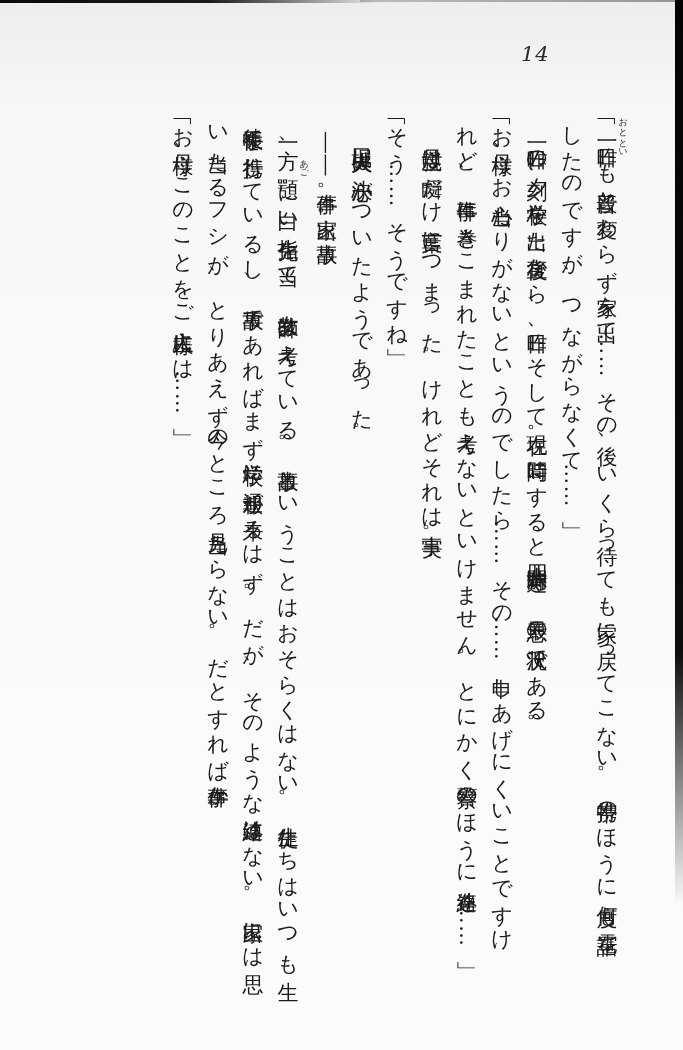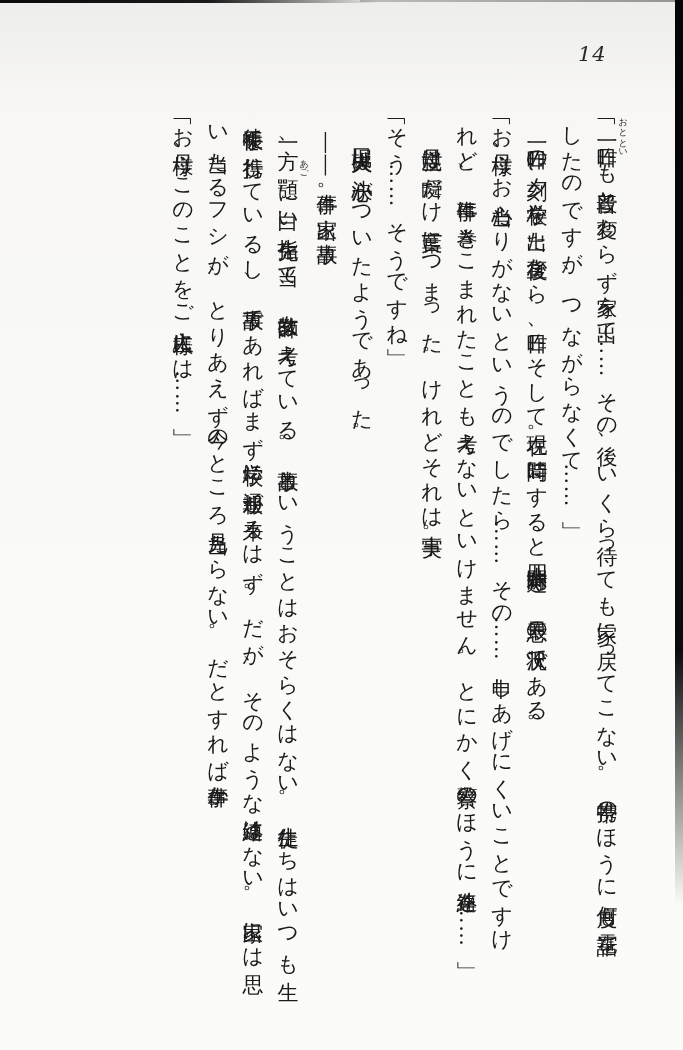--- a/index.html
+++ b/index.html
@@ -34,21 +34,21 @@
   .scan-bar-right {
     position: absolute;
     top: 0; right: 0;
     width: 8px; height: 905px;
     background: linear-gradient(180deg, #050505 0%, #0c0c0c 72%, rgba(20,20,20,0.55) 85%, rgba(20,20,20,0) 100%);
   }
   
   .page-number {
     position: absolute;
     top: 42px;
-    left: 578px;
+    left: 521px;
     font-style: italic;
     font-size: 21px;
     letter-spacing: 1px;
     color: #2b2b2b;
   }
   
   .text-block {
     position: absolute;
     top: 111px;
     right: 55px;

